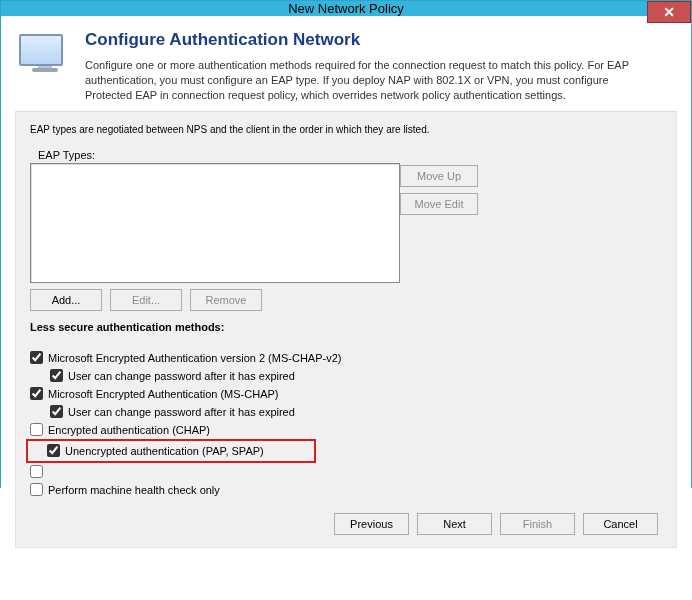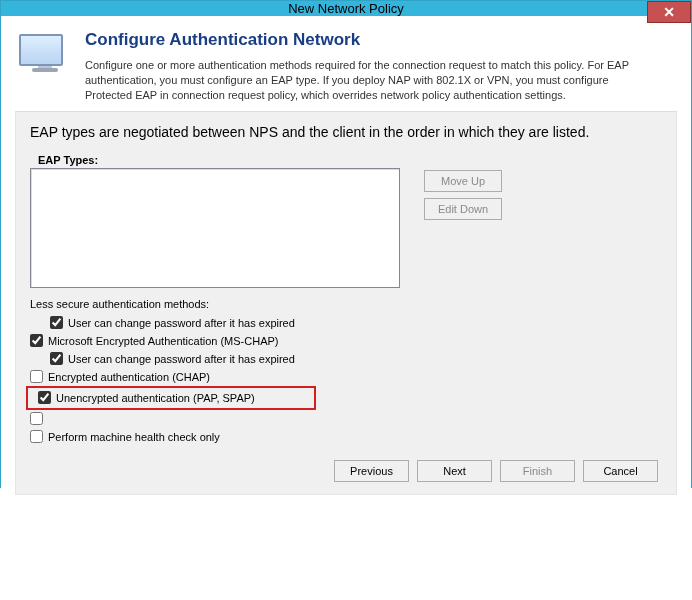--- a/index.html
+++ b/index.html
@@ -66,23 +66,23 @@
   .header-desc { font-size: 11px; color: #333; line-height: 1.35; max-width: 560px; margin-top: 8px;}
   .gray-panel {
     background: #f0f0f0;
     border: 1px solid #e5e5e5;
     border-top: 1px solid #dcdcdc;
     padding: 12px 14px 12px 14px;
     flex: 1;
     display: flex;
     flex-direction: column;
   }
-  .negotiate-text { font-size: 14px; margin-bottom: 14px; }
-  .eap-label { font-weight: bold; font-size: 11px; margin-bottom: 2px; padding-left: 8px; }
-  .eap-row { display: flex; gap: 24px; }
+  .negotiate-text { font-size: 10px; margin-bottom: 14px; }
+  .eap-label { font-weight: normal; font-size: 11px; margin-bottom: 2px; padding-left: 8px; }
+  .eap-row { display: flex; gap: 0; }
   .eap-list {
     width: 370px;
     height: 120px;
     background: #fff;
     border: 1px solid #828790;
     box-shadow: inset 1px 1px 0 #dcdcdc;
   }
   .eap-side-btns { display: flex; flex-direction: column; gap: 6px; padding-top: 2px;}
   button.win {
     font: inherit;
@@ -94,29 +94,29 @@
     min-width: 78px;
     cursor: pointer;
   }
   button.win:disabled {
     color: #8a8a8a;
     background: #f0f0f0;
     cursor: default;
   }
   .eap-bottom-btns { display: flex; gap: 8px; margin-top: 6px; }
   .eap-bottom-btns button { min-width: 72px; }
-  .less-secure-label { font-weight: normal; font-size: 11px; margin-top: 10px; margin-bottom: 4px; }
+  .less-secure-label { font-weight: bold; font-size: 11px; margin-top: 10px; margin-bottom: 16px; }
   .cb-row { display:flex; align-items:center; gap:5px; font-size:11px; height:18px; }
   .cb-row.indent { margin-left: 20px; }
   input[type=checkbox] {
     width:13px; height:13px; margin:0; accent-color: #333;
   }
   .highlight-box {
     border: 2px solid #d02020;
-    padding: 1px 10px;
+    padding: 1px 19px;
     margin-left: -4px;
     width: 290px;
   }
   .footer-btns {
     display:flex; gap:8px; justify-content:flex-end;
     padding: 14px 4px 0 0;
     margin-top: auto;
     align-items: flex-end;
   }
   .footer-btns button { min-width: 75px; }
@@ -147,26 +147,35 @@
     </div>
 
     <div class="gray-panel">
       <div class="negotiate-text">EAP types are negotiated between NPS and the client in the order in which they are listed.</div>
 
       <div class="eap-label">EAP Types:</div>
       <div class="eap-row">
         <div class="eap-list"></div>
         <div class="eap-side-btns">
           <button class="win" disabled="">Move Up</button>
-          <button class="win" disabled="">Edit Down</button>
+          <button class="win" disabled="">Move Edit</button>
         </div>
       </div>
+      <div class="eap-bottom-btns">
+        <button class="win">Add...</button>
+        <button class="win" disabled="">Edit...</button>
+        <button class="win" disabled="">Remove</button>
+      </div>
 
       <div class="less-secure-label">Less secure authentication methods:</div>
 
+      <div class="cb-row">
+        <input type="checkbox" checked="" style="">
+        <span>Microsoft Encrypted Authentication version 2 (MS-CHAP-v2)</span>
+      </div>
       <div class="cb-row indent">
         <input type="checkbox" checked="" style="">
         <span>User can change password after it has expired</span>
       </div>
       <div class="cb-row">
         <input type="checkbox" checked="" style="">
         <span>Microsoft Encrypted Authentication (MS-CHAP)</span>
       </div>
       <div class="cb-row indent">
         <input type="checkbox" checked="" style="">

